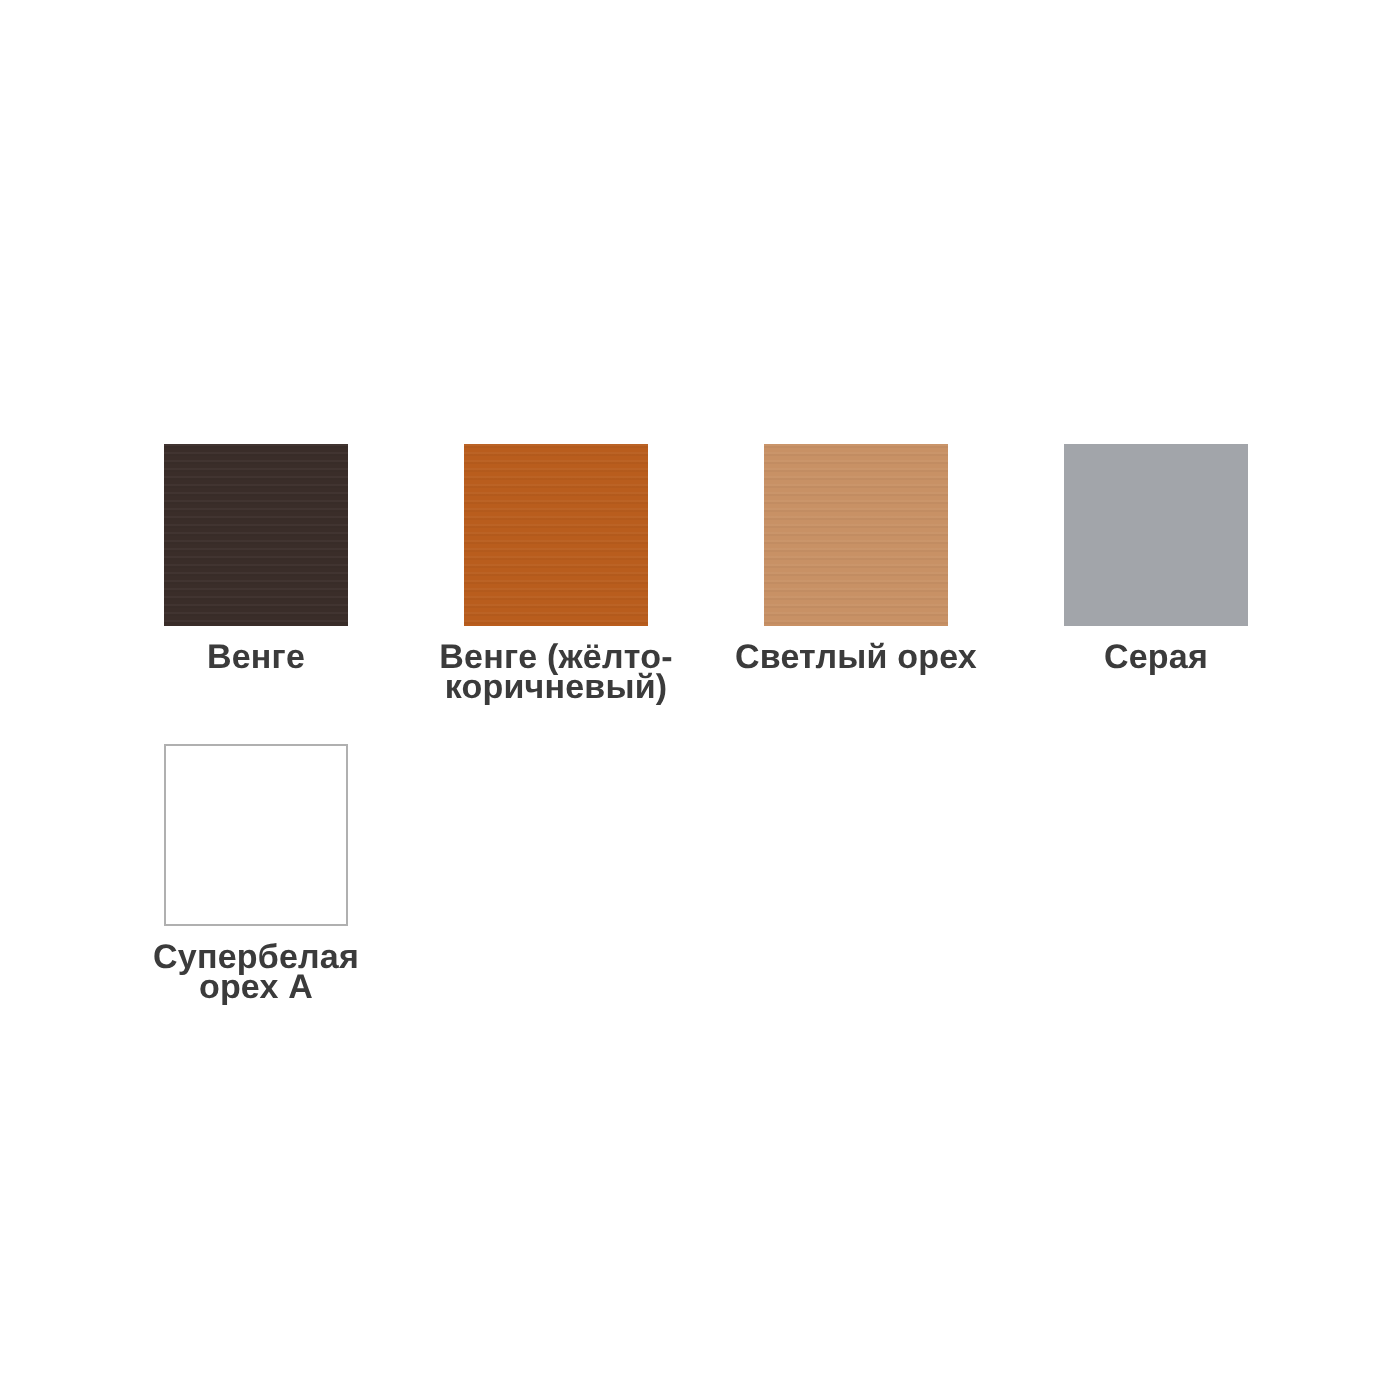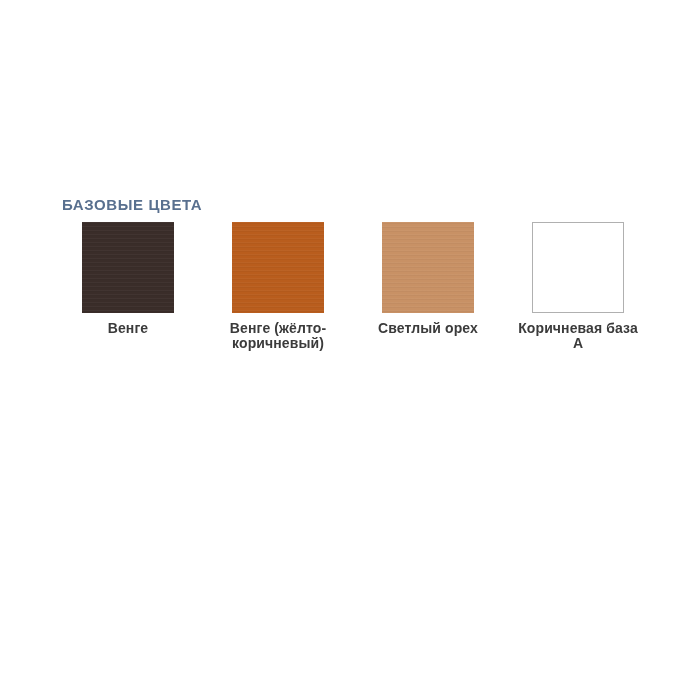--- a/index.html
+++ b/index.html
@@ -85,52 +85,55 @@
     height: 89px;
     border: 1px solid #b0b0b0;
   }
 
   .swatch-label {
     position: absolute;
     left: -17px;
     top: 99px;
     width: 126px;
     text-align: center;
-    font-size: 14px;
+    font-size: 17px;
     font-weight: bold;
     color: #3b3b3b;
     line-height: 15px;
     letter-spacing: 0.1px;
   }
 </style>
 </head>
 <body style="background: rgb(255, 255, 255);">
 
 <div id="palette-page" style="background: rgb(255, 255, 255);">
 
-  <h2 class="section-title" style="color: rgb(89, 112, 143);">БАЗОВЫЕ ЦВЕТА</h2>
 
   <div class="swatch-grid">
 
     <div class="swatch-cell">
       <div class="swatch-chip" style="background-color: rgb(58, 45, 41);"></div>
       <div class="swatch-label" style="color: rgb(59, 59, 59);">Венге</div>
     </div>
 
     <div class="swatch-cell">
       <div class="swatch-chip" style="background-color: rgb(185, 93, 29);"></div>
       <div class="swatch-label" style="color: rgb(59, 59, 59);">Венге (жёлто-коричневый)</div>
     </div>
 
     <div class="swatch-cell">
       <div class="swatch-chip" style="background-color: rgb(200, 145, 101);"></div>
       <div class="swatch-label" style="color: rgb(59, 59, 59);">Светлый орех</div>
     </div>
 
+    <div class="swatch-cell">
+      <div class="swatch-chip no-grain" style="background-color: rgb(162, 165, 170);"></div>
+      <div class="swatch-label" style="color: rgb(59, 59, 59);">Серая</div>
+    </div>
 
     <div class="swatch-cell">
       <div class="swatch-chip bordered no-grain" style="background-color: rgb(255, 255, 255);"></div>
-      <div class="swatch-label" style="color: rgb(59, 59, 59);">Коричневая база А</div>
+      <div class="swatch-label" style="color: rgb(59, 59, 59);">Супербелая орех А</div>
     </div>
 
 
   </div>
 </div>
 
 </body></html>

